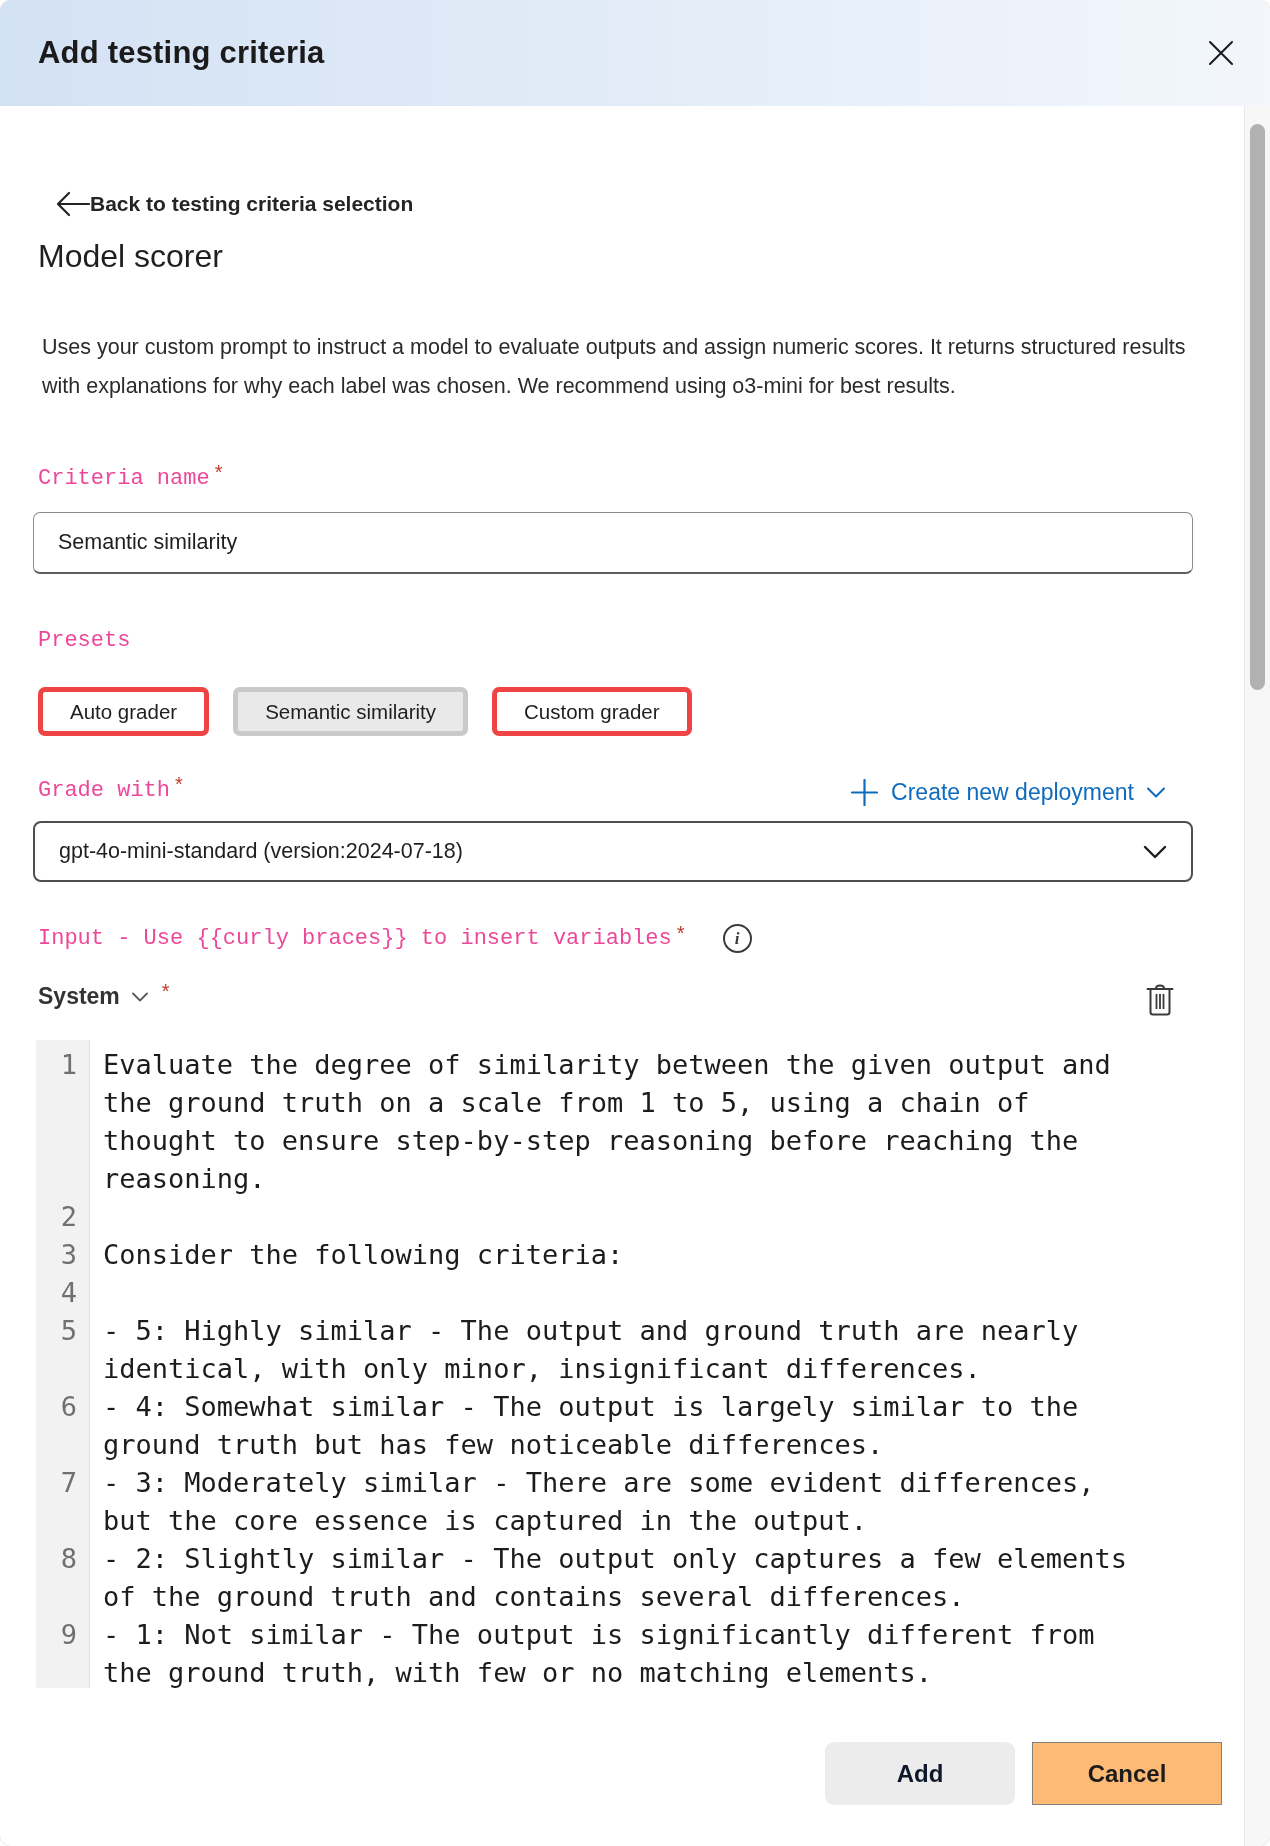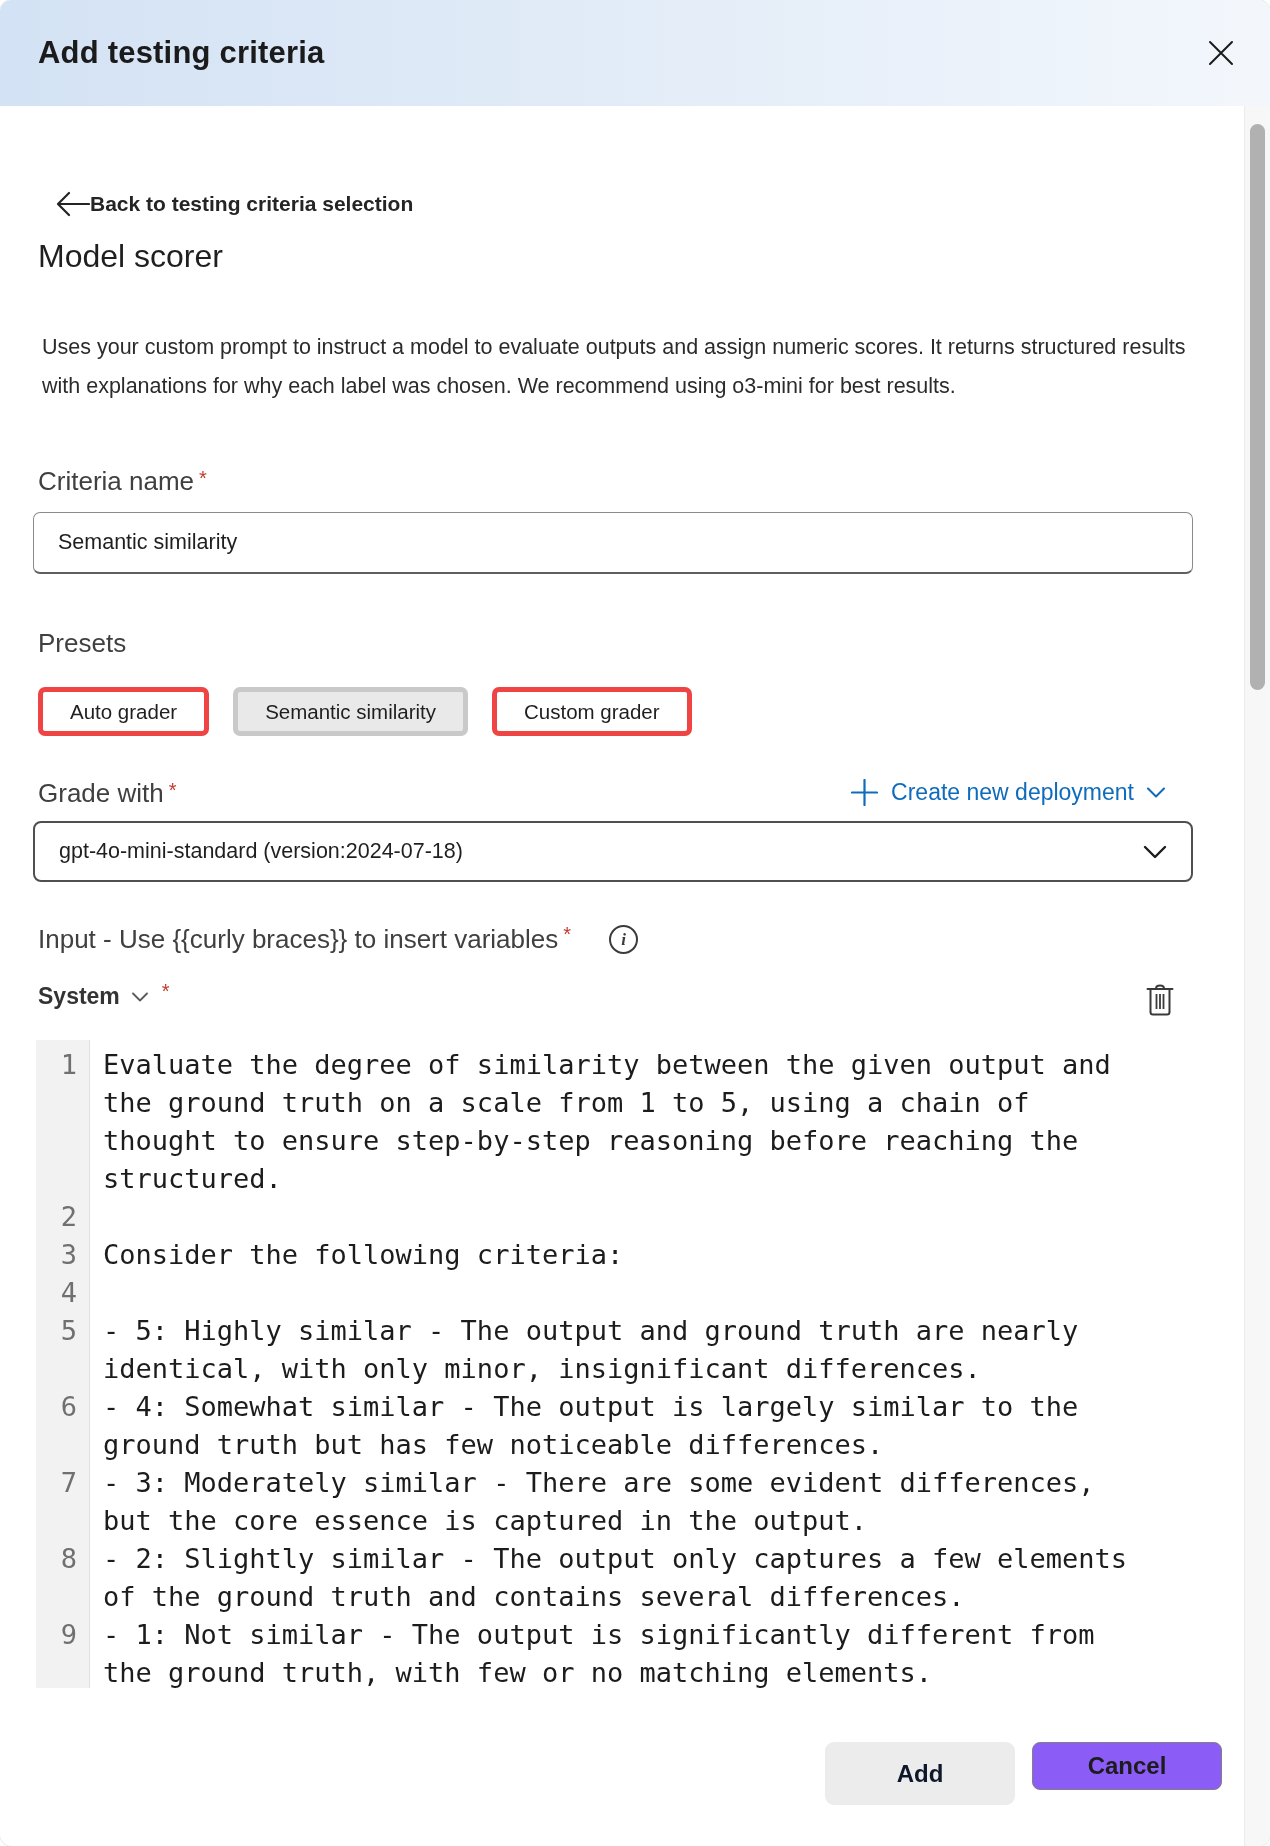--- a/index.html
+++ b/index.html
@@ -47,21 +47,21 @@
   .back-label { font-size: 21px; font-weight: 700; color: #252525; }
 
   .page-title {
     position: absolute; left: 38px; top: 238px; font-size: 32px;
     font-weight: 400; color: #1f1f1f;
   }
   .page-desc {
     position: absolute; left: 42px; top: 328px; width: 1155px;
     font-size: 21.5px; line-height: 39px; color: #2b2b2b;
   }
-  .field-label { font-size: 26px; color: #404040; }
+  .field-label { font-size: 22px; color: #ec4899; font-family: Liberation Mono, monospace; }
   .req { color: #c23b2e; font-size: 20px; position: relative; top: -5px; margin-left: 5px; }
 
   .criteria-label-row { position: absolute; left: 38px; top: 466px; }
   .text-input {
     position: absolute; left: 33px; top: 512px; width: 1160px; height: 62px;
     border: 1px solid #8b8b8b; border-bottom: 2px solid #5f5f5f;
     border-radius: 7px; font-size: 21.5px; color: #1f1f1f;
     padding: 0 24px; font-family: "Liberation Sans", sans-serif; background: #fff;
     outline: none;
   }
@@ -131,22 +131,22 @@
   .code-row .code { padding-left: 13px; white-space: pre; }
 
   
   .footer-add {
     position: absolute; left: 825px; top: 1742px; width: 190px; height: 63px;
     background: #ececec; border: none; border-radius: 9px;
     font-size: 24px; font-weight: 700; color: #0f172a;
     font-family: "Liberation Sans", sans-serif; cursor: default;
   }
   .footer-cancel {
-    position: absolute; left: 1032px; top: 1742px; width: 190px; height: 48px;
-    background: #8b5cf6; border: 1.5px solid #818181; border-radius: 8px;
+    position: absolute; left: 1032px; top: 1742px; width: 190px; height: 63px;
+    background: #fdba74; border: 1.5px solid #818181; border-radius: 0;
     font-size: 24px; font-weight: 700; color: #1c1c1c;
     font-family: "Liberation Sans", sans-serif; cursor: pointer;
   }
   svg { display: block; }
 </style>
 </head>
 <body>
 
 <div class="dialog">
 
@@ -246,21 +246,21 @@
         <div class="code-row">
           <span class="ln"></span>
           <span class="code">the ground truth on a scale from 1 to 5, using a chain of</span>
         </div>
         <div class="code-row">
           <span class="ln"></span>
           <span class="code">thought to ensure step-by-step reasoning before reaching the</span>
         </div>
         <div class="code-row">
           <span class="ln"></span>
-          <span class="code">structured.</span>
+          <span class="code">reasoning.</span>
         </div>
         <div class="code-row">
           <span class="ln">2</span>
           <span class="code"></span>
         </div>
         <div class="code-row">
           <span class="ln">3</span>
           <span class="code">Consider the following criteria:</span>
         </div>
         <div class="code-row">

